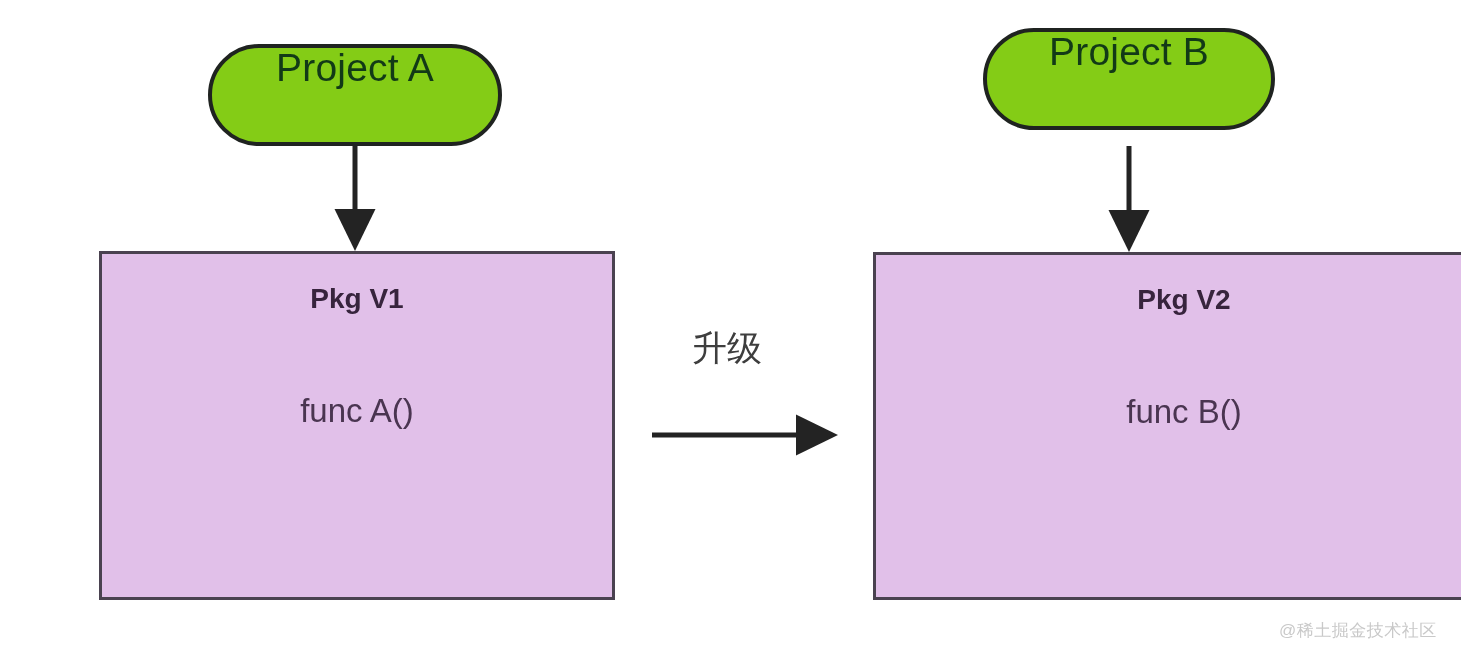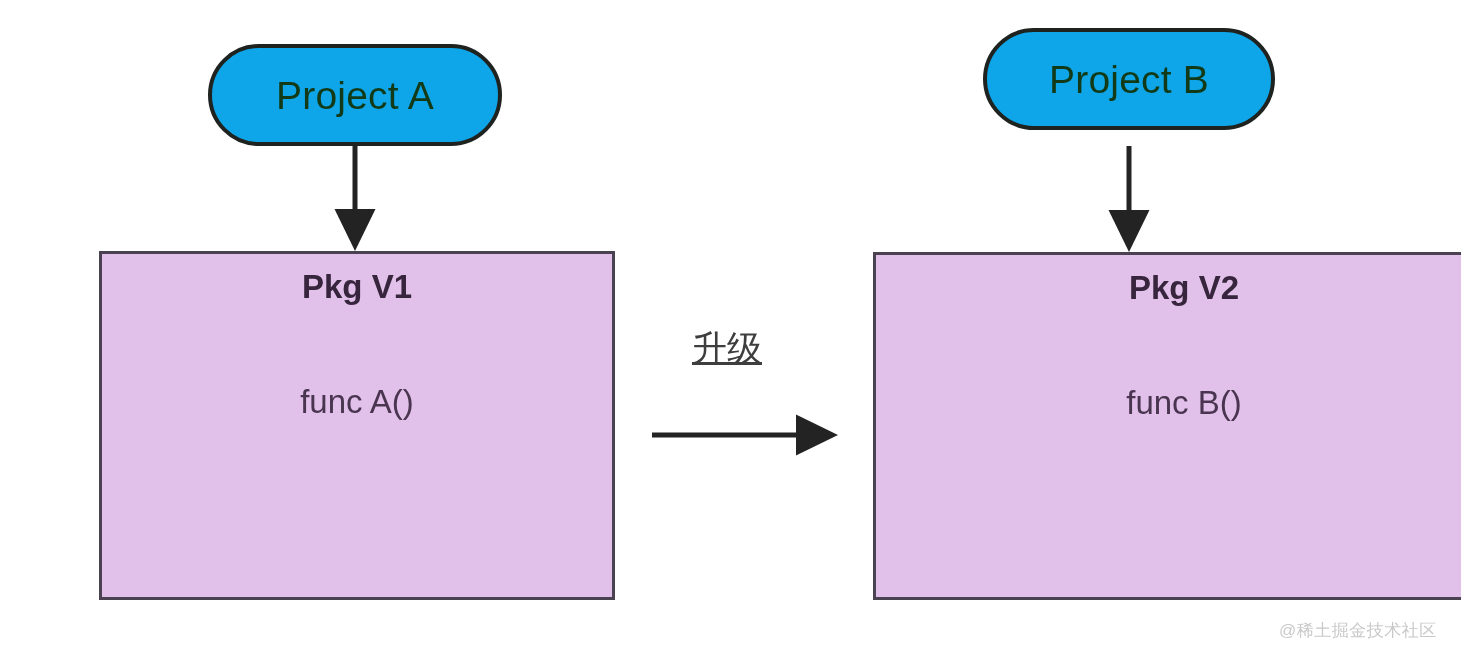--- a/index.html
+++ b/index.html
@@ -22,25 +22,24 @@
     left: 0;
     top: 0;
     width: 1461px;
     height: 661px;
   }
 
   
   .node-project {
     position: absolute;
     box-sizing: border-box;
-    background: #0ea5e9;
+    background: #84cc16;
     border: 4px solid #1f2320;
     border-radius: 52px;
     display: flex;
-    align-items: center;
     justify-content: center;
   }
   .node-project .node-label {
     font-size: 39px;
     line-height: 1;
     color: #123a17;
     letter-spacing: 0.2px;
     white-space: nowrap;
   }
 
@@ -48,41 +47,40 @@
   .node-package {
     position: absolute;
     box-sizing: border-box;
     background: #e1c0e9;
     border: 3px solid #4a4250;
     display: flex;
     flex-direction: column;
     align-items: center;
   }
   .node-package .pkg-title {
-    font-size: 33px;
+    font-size: 28px;
     font-weight: bold;
     color: #37243d;
-    margin-top: 14px;
+    margin-top: 29px;
     white-space: nowrap;
   }
   .node-package .pkg-func {
     font-size: 33px;
     font-weight: normal;
     color: #4a3551;
     margin-top: 77px;
     white-space: nowrap;
   }
 
   
   .edge-label {
     position: absolute;
     font-size: 35px;
     color: #3e3e3e;
     white-space: nowrap;
-    text-decoration: underline;
   }
 
   
   .watermark {
     position: absolute;
     font-size: 17px;
     color: #c9c9c9;
     white-space: nowrap;
     letter-spacing: 0.5px;
   }

